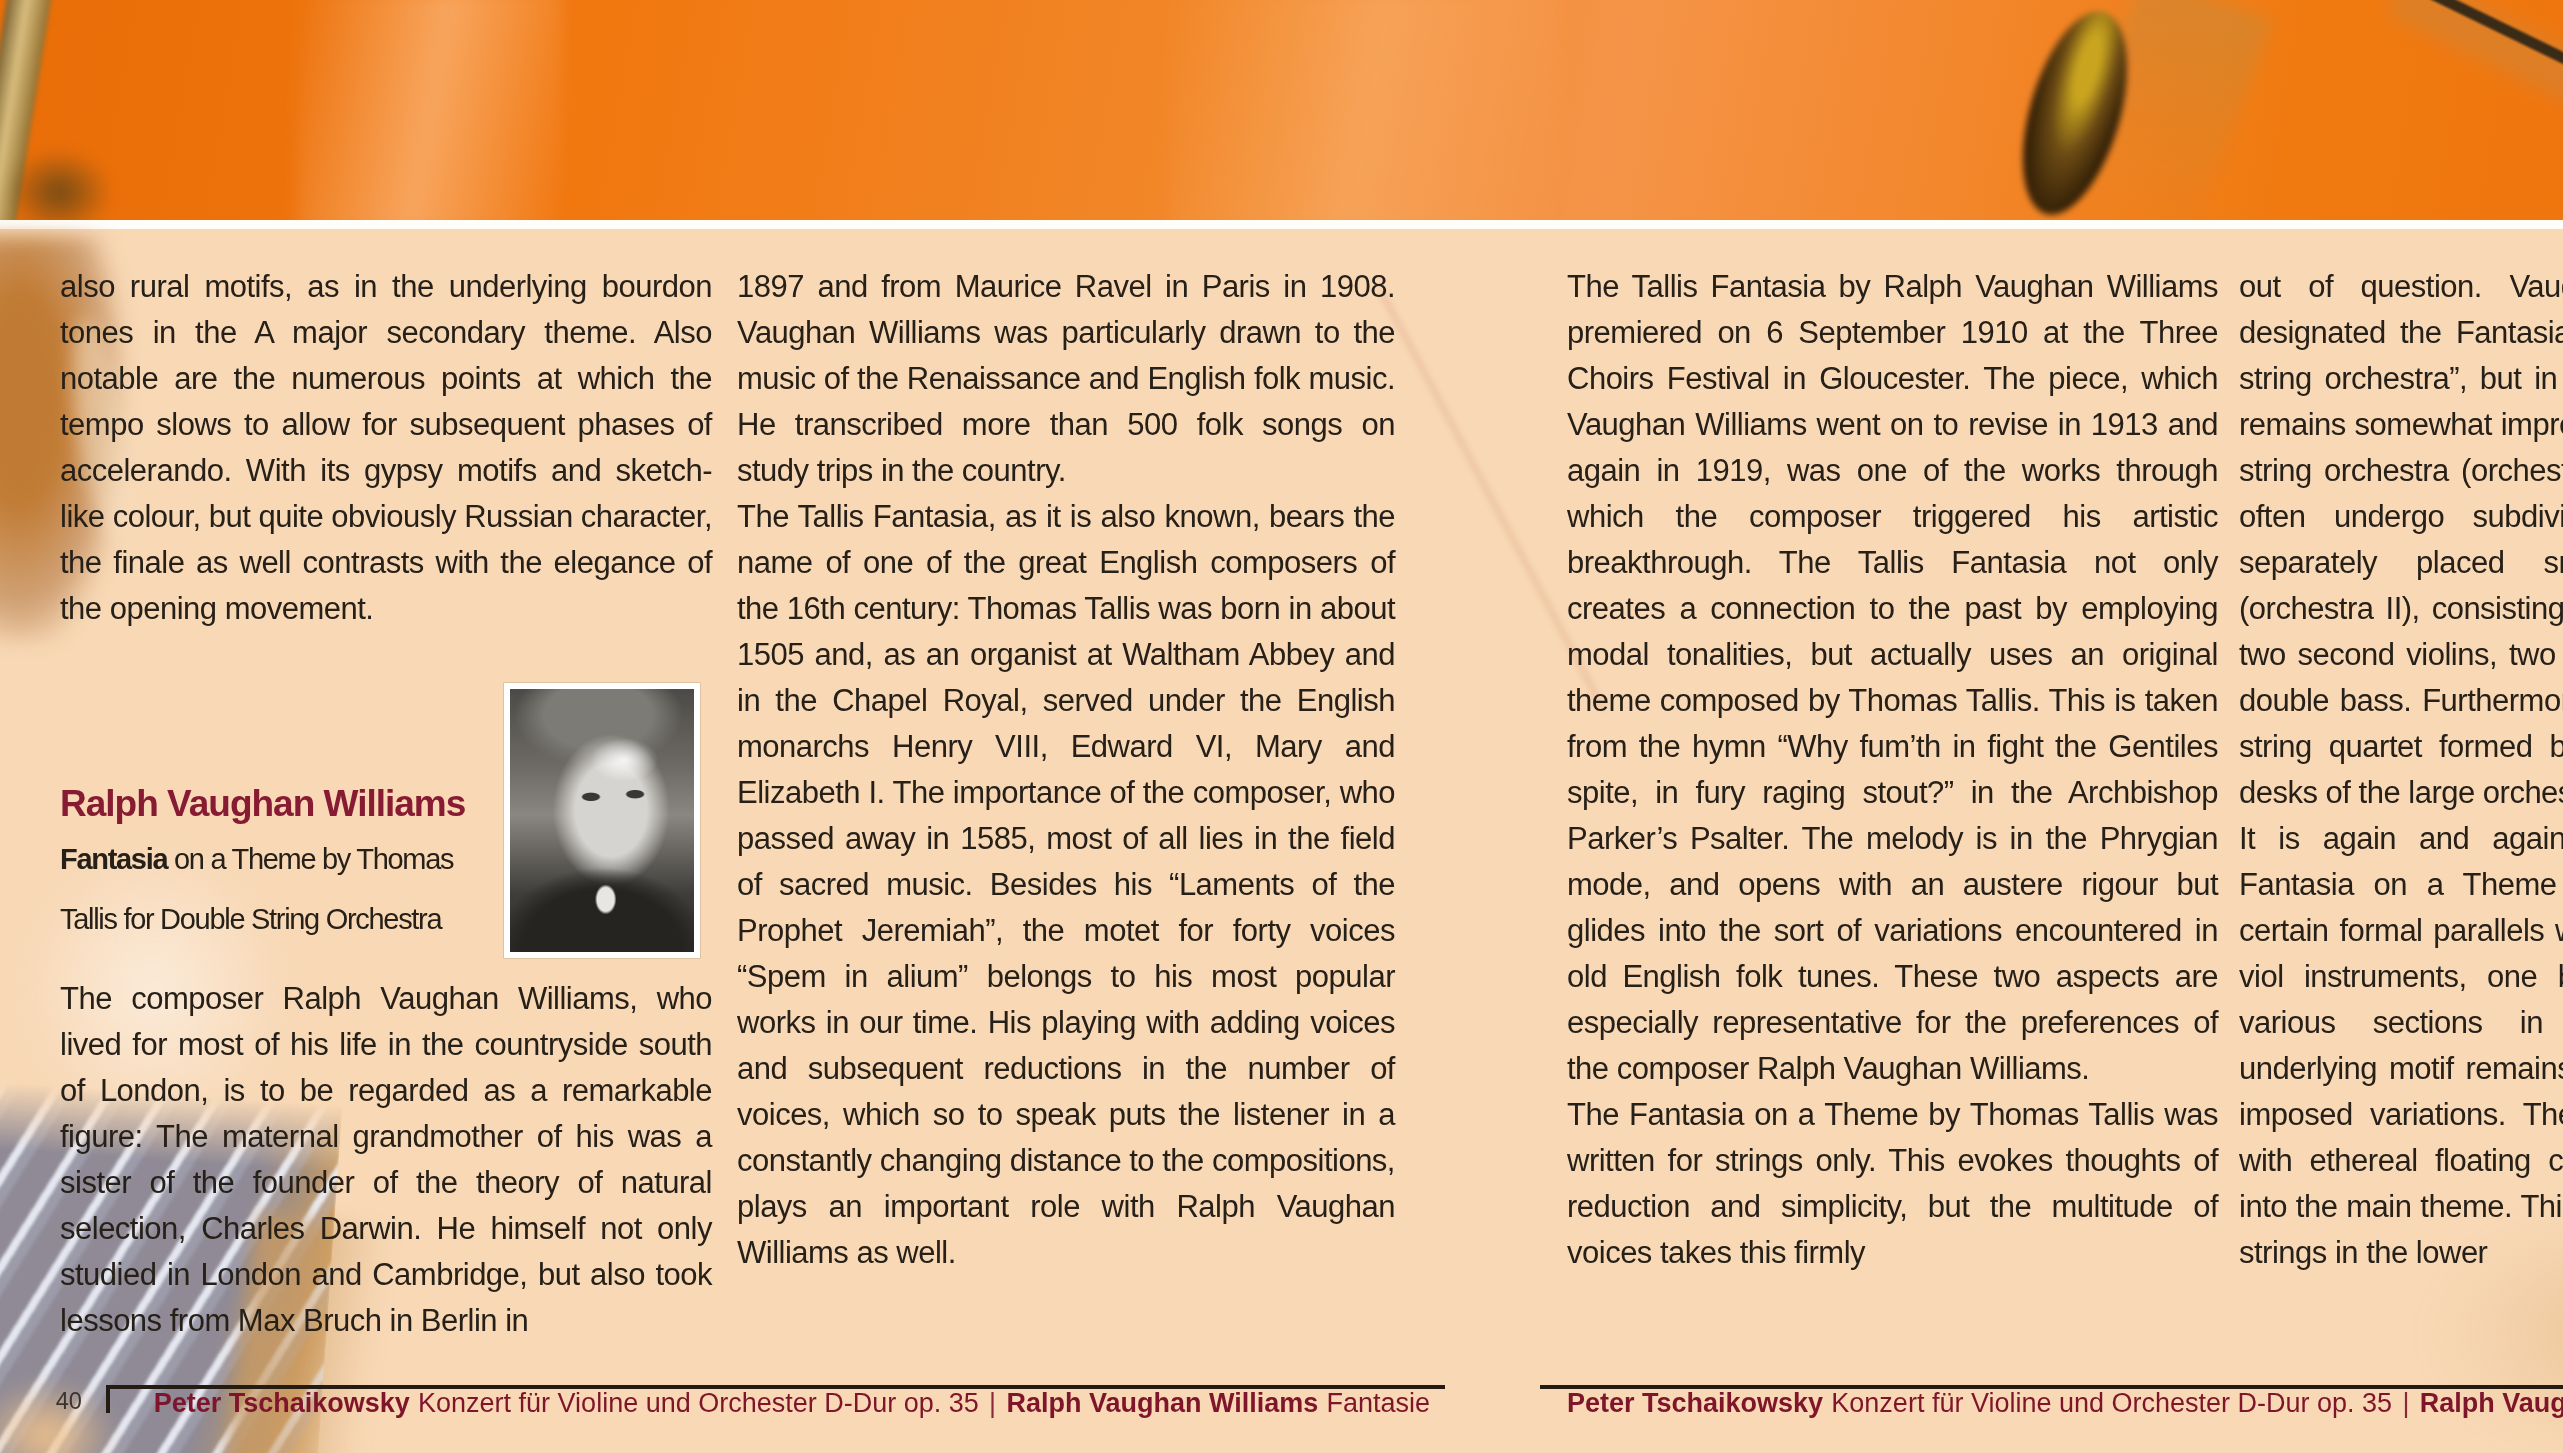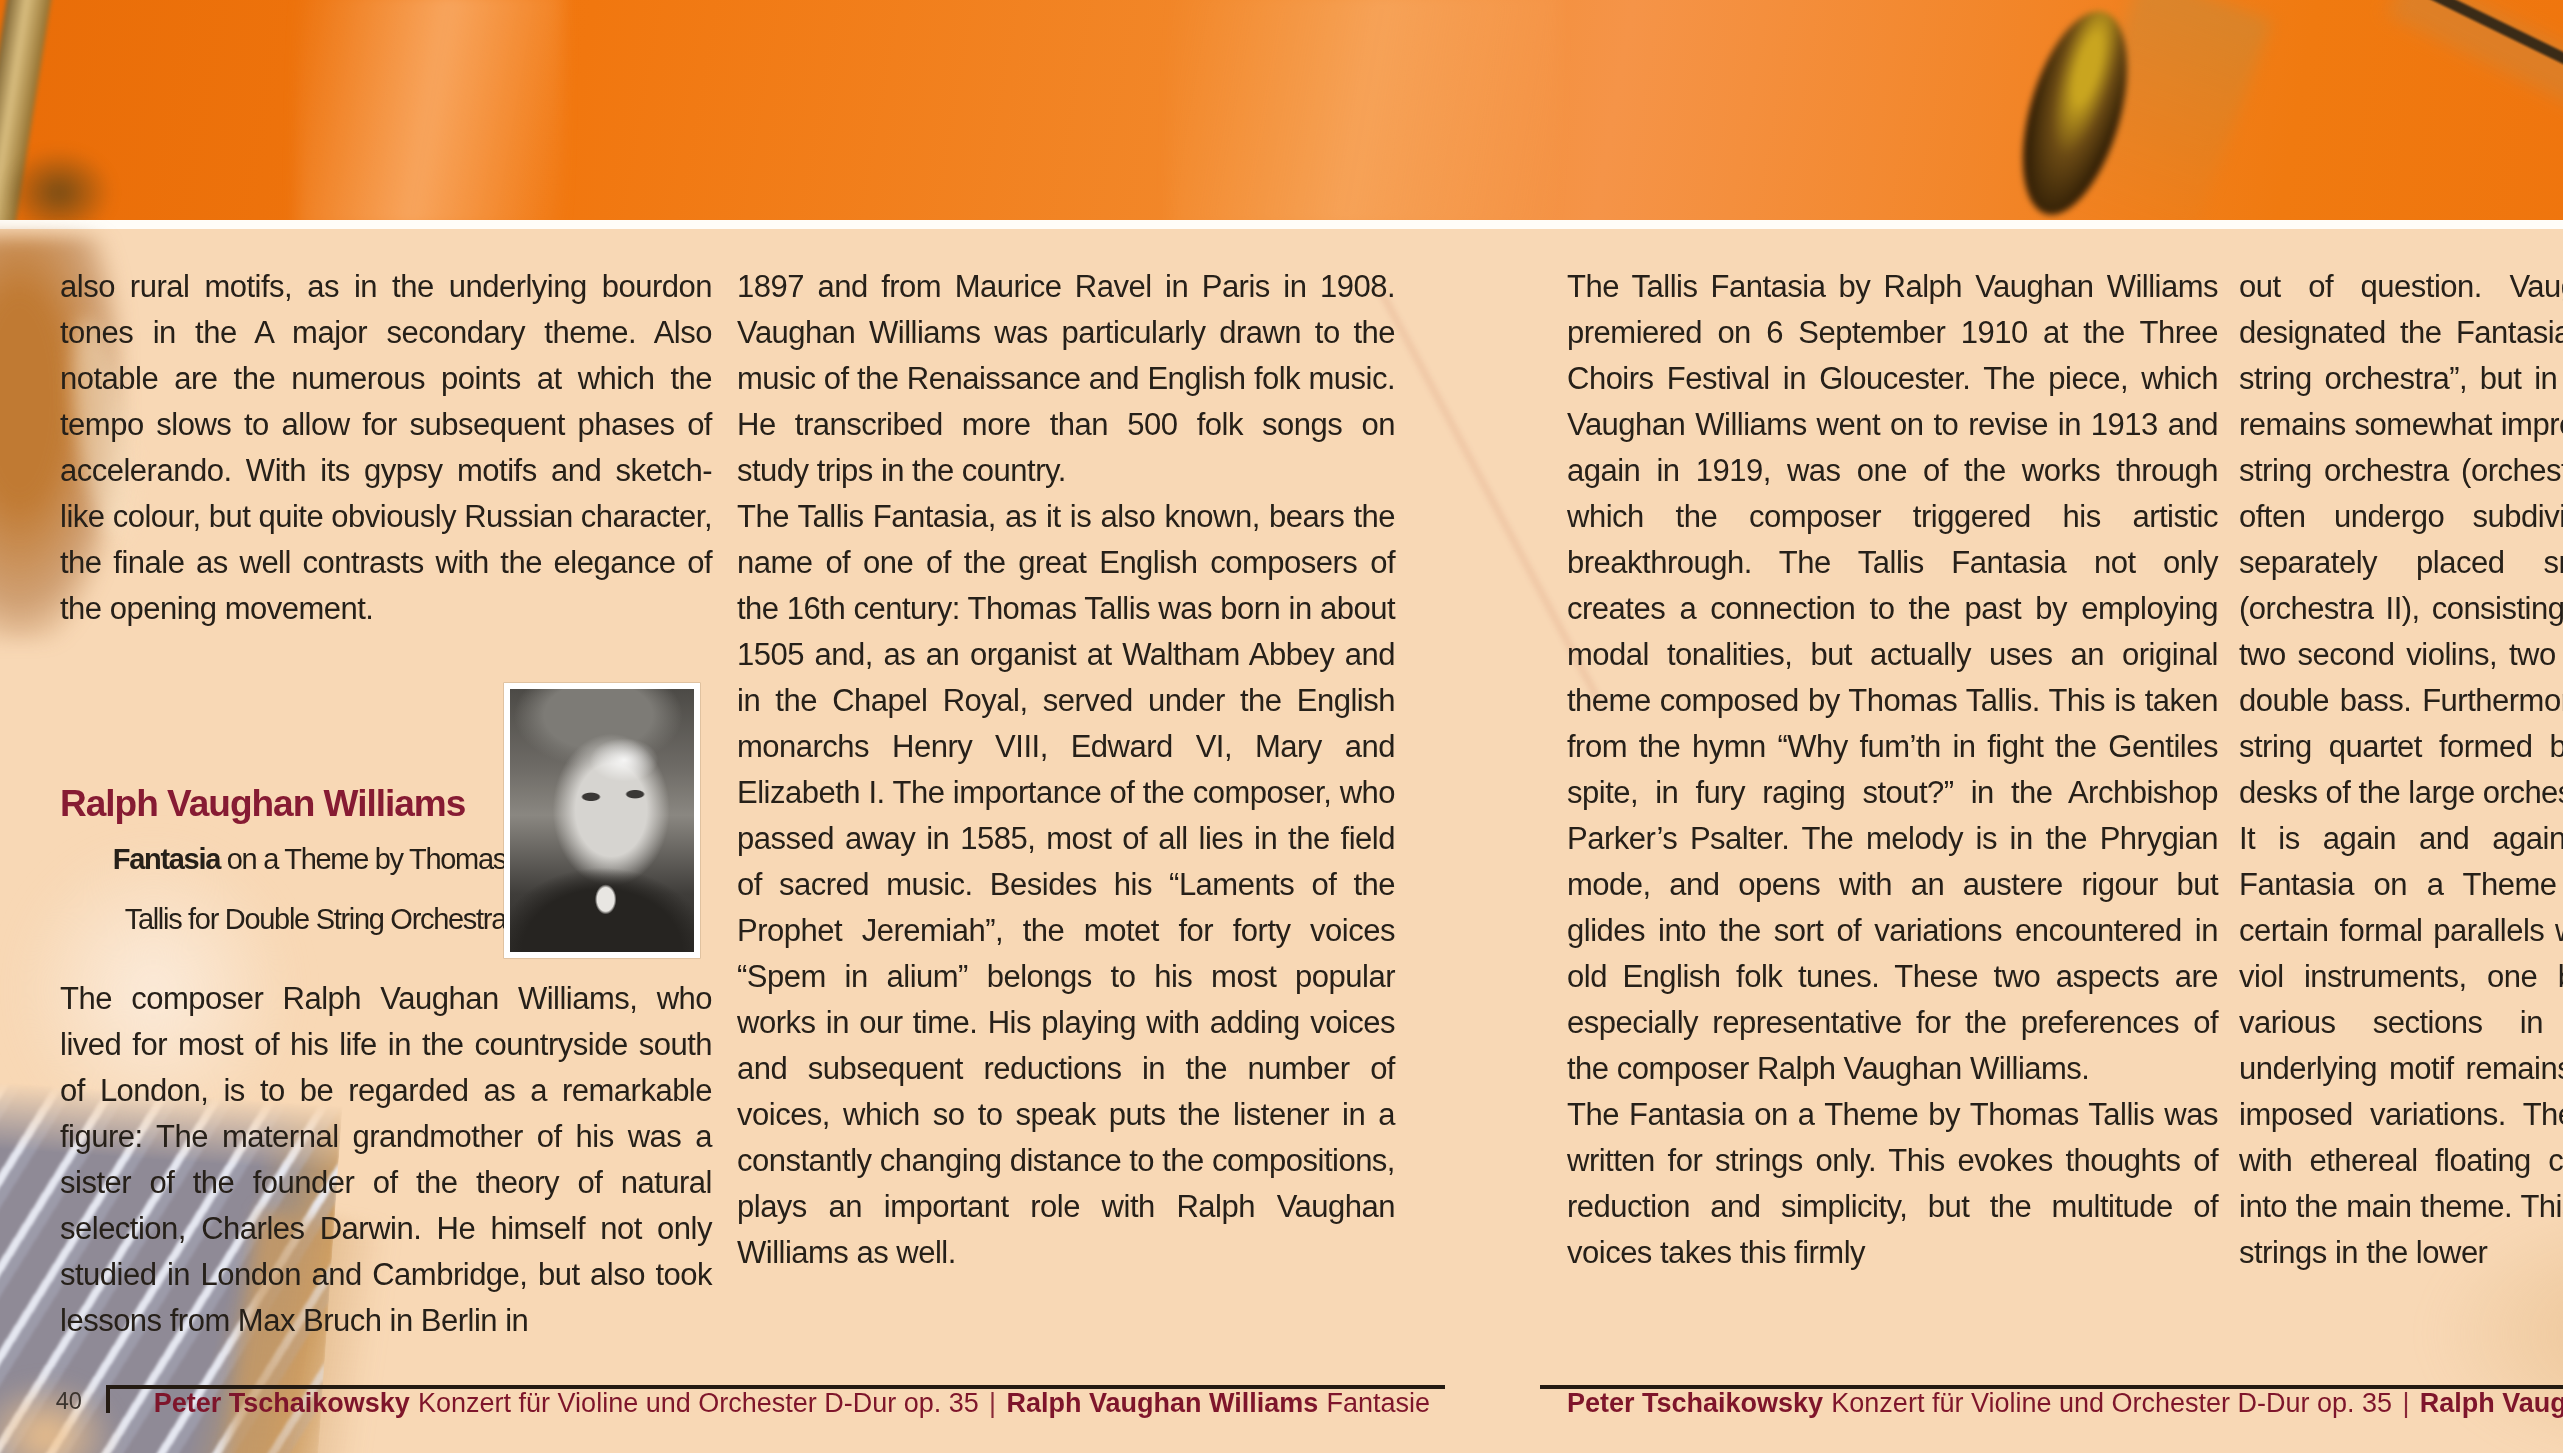--- a/index.html
+++ b/index.html
@@ -58,21 +58,21 @@
        letter-spacing:-0.5px;text-align:justify;margin-top:46px;}
   .col p{margin:0;}
   .pl-col1{left:60px;width:652px;}
   .pl-col2{left:737px;width:658px;}
   .pr-col1{left:102px;width:651px;}
   .pr-col2{left:774px;width:650px;}
   .work-head{margin-top:146px;width:446px;}
   .heading{margin:0;font-size:37px;line-height:51px;font-weight:bold;letter-spacing:-1px;
            color:#861b33;text-align:left;}
   .subtitle{margin:15.4px 0 0 0;font-size:29px;line-height:60px;letter-spacing:-1.3px;
-            color:#262019;text-align:right;font-weight:normal;}
+            color:#262019;text-align:left;font-weight:normal;}
   .subtitle b{font-weight:bold;}
   .after-head{margin-top:27px !important;}
   .photo{position:absolute;left:444px;top:419px;width:184px;height:263px;border:6.2px solid #ffffff;
          box-shadow:0 0 0 0.5px rgba(60,40,20,.25);
          background:
            radial-gradient(13.3px 6.2px at 44% 41%,#3a3836 60%,rgba(58,56,54,0) 75%),
            radial-gradient(13.3px 6.2px at 68% 40%,#3a3836 60%,rgba(58,56,54,0) 75%),
            radial-gradient(15.4px 21.5px at 52% 80%,#e8e6e2 0 55%,rgba(232,230,226,0) 70%),
            radial-gradient(138px 108px at 50% 100%,#262421 0 58%,rgba(38,36,33,0) 78%),
            radial-gradient(49px 31px at 62% 27%,rgba(255,255,255,.85),rgba(255,255,255,0) 70%),

